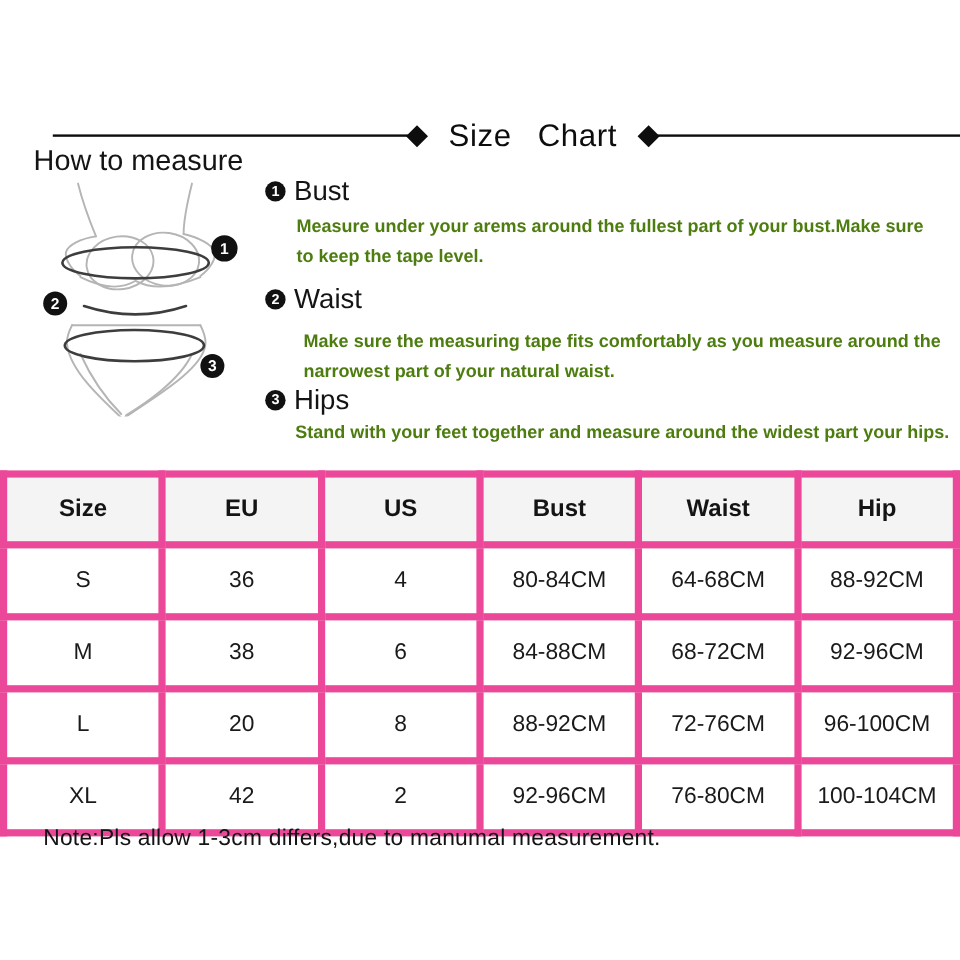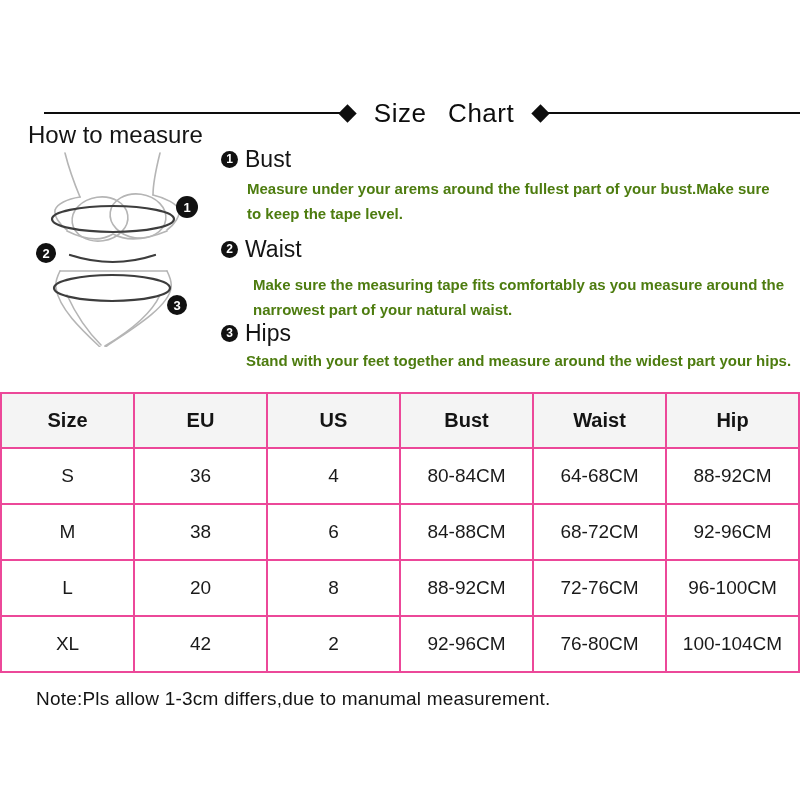--- a/index.html
+++ b/index.html
@@ -82,21 +82,21 @@
   .desc-3 { left: 246px; top: 348px; }
   
   .size-table {
     position: absolute;
     left: 0; top: 392px;
     width: 800px;
     border-collapse: collapse;
     table-layout: fixed;
   }
   .size-table th, .size-table td {
-    border: 2px solid #ec4899;
+    border: 6px solid #ec4899;
     text-align: center;
     vertical-align: middle;
     padding: 0;
   }
   .size-table th {
     background: #f4f4f4;
     height: 53px;
     font-size: 20px;
     font-weight: 700;
     color: #141414;

